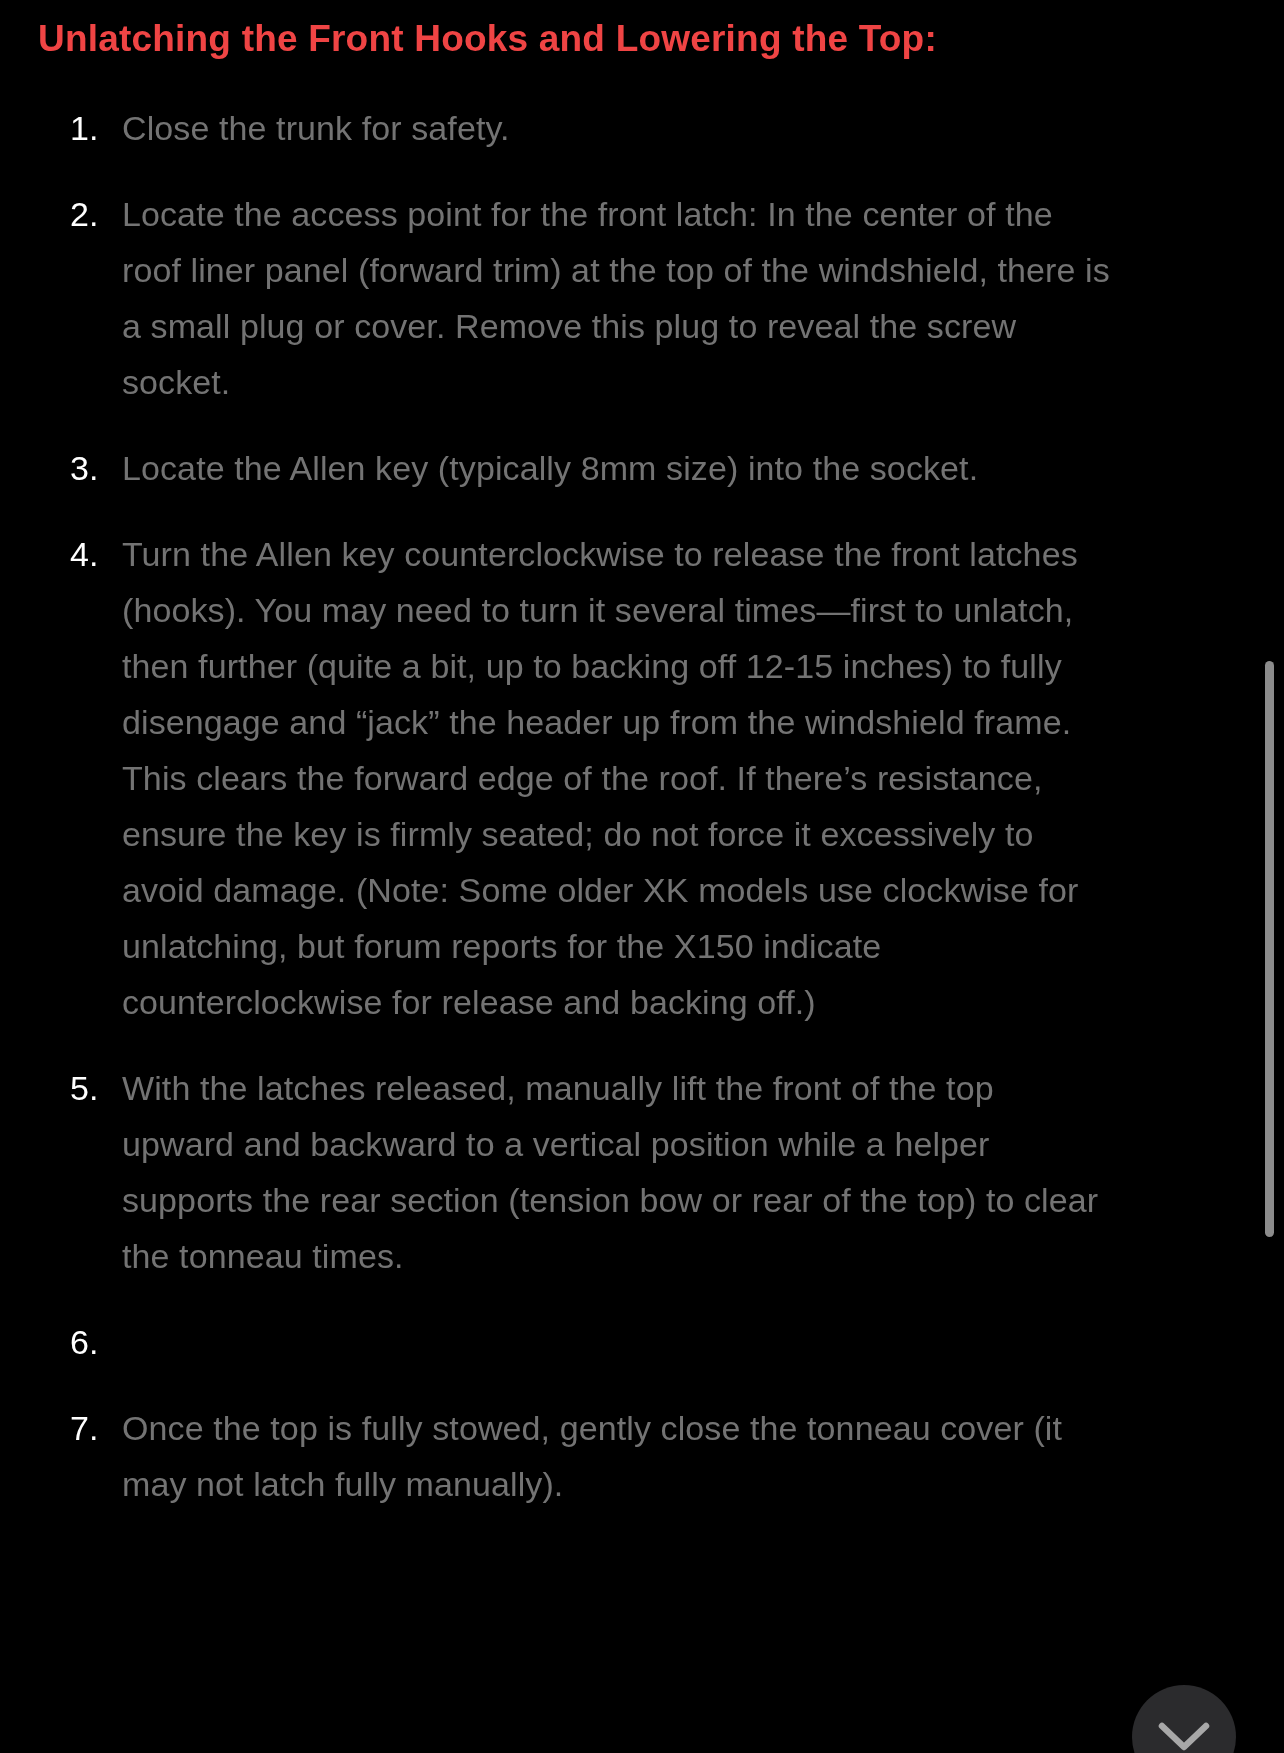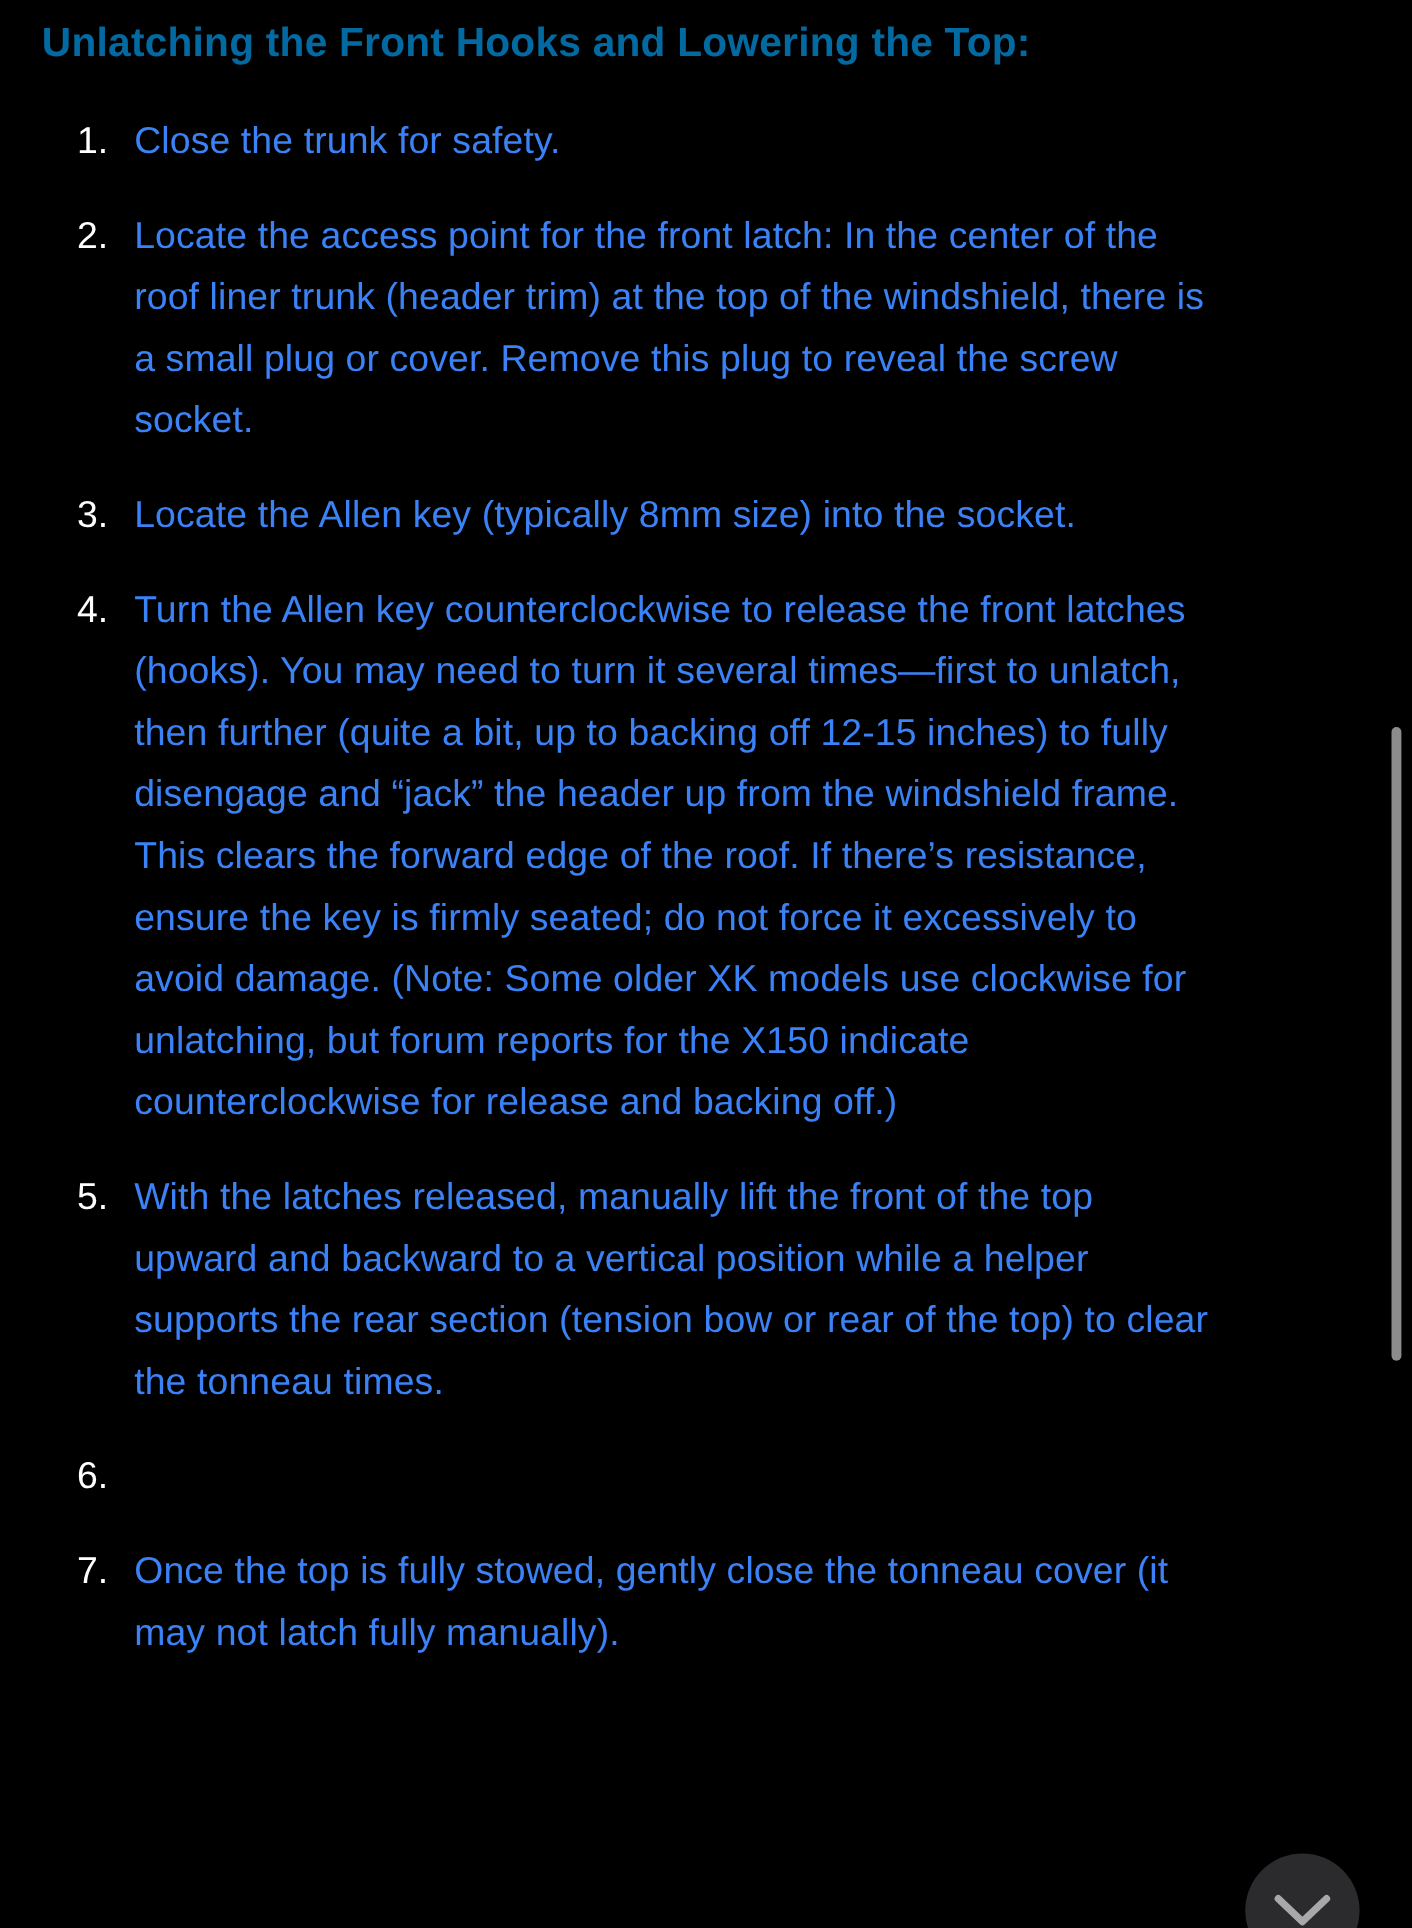--- a/index.html
+++ b/index.html
@@ -17,21 +17,21 @@
     -webkit-font-smoothing: antialiased;
   }
   .content {
     padding-top: 16px;
   }
   .heading {
     margin: 0 0 0 38px;
     font-size: 37px;
     line-height: 46px;
     font-weight: 700;
-    color: #0369a1;
+    color: #ef4444;
     letter-spacing: 0.2px;
   }
   .steps {
     list-style: none;
     margin: 38px 0 0 0;
     padding: 0 0 0 70px;
   }
   .step {
     display: flex;
     align-items: flex-start;
@@ -41,21 +41,21 @@
     flex: 0 0 52px;
     width: 52px;
     font-size: 34px;
     line-height: 56px;
     color: #ffffff;
   }
   .step-text {
     width: 988px;
     font-size: 34px;
     line-height: 56px;
-    color: #3b82f6;
+    color: #737373;
     letter-spacing: 0.1px;
   }
   .scrollbar-thumb {
     position: absolute;
     top: 661px;
     right: 10px;
     width: 9px;
     height: 576px;
     border-radius: 5px;
     background: #8c8c8c;
@@ -87,21 +87,21 @@
 <div class="content">
   <h2 class="heading">Unlatching the Front Hooks and Lowering the Top:</h2>
 
   <ol class="steps">
     <li class="step">
       <span class="step-num">1.</span>
       <span class="step-text">Close the trunk for safety.</span>
     </li>
     <li class="step">
       <span class="step-num">2.</span>
-      <span class="step-text">Locate the access point for the front latch: In the center of the roof liner trunk (header trim) at the top of the windshield, there is a small plug or cover. Remove this plug to reveal the screw socket.</span>
+      <span class="step-text">Locate the access point for the front latch: In the center of the roof liner panel (forward trim) at the top of the windshield, there is a small plug or cover. Remove this plug to reveal the screw socket.</span>
     </li>
     <li class="step">
       <span class="step-num">3.</span>
       <span class="step-text">Locate the Allen key (typically 8mm size) into the socket.</span>
     </li>
     <li class="step">
       <span class="step-num">4.</span>
       <span class="step-text">Turn the Allen key counterclockwise to release the front latches (hooks). You may need to turn it several times—first to unlatch, then further (quite a bit, up to backing off 12-15 inches) to fully disengage and “jack” the header up from the windshield frame. This clears the forward edge of the roof. If there’s resistance, ensure the key is firmly seated; do not force it excessively to avoid damage. (Note: Some older XK models use clockwise for unlatching, but forum reports for the X150 indicate counterclockwise for release and backing off.)</span>
     </li>
     <li class="step">

